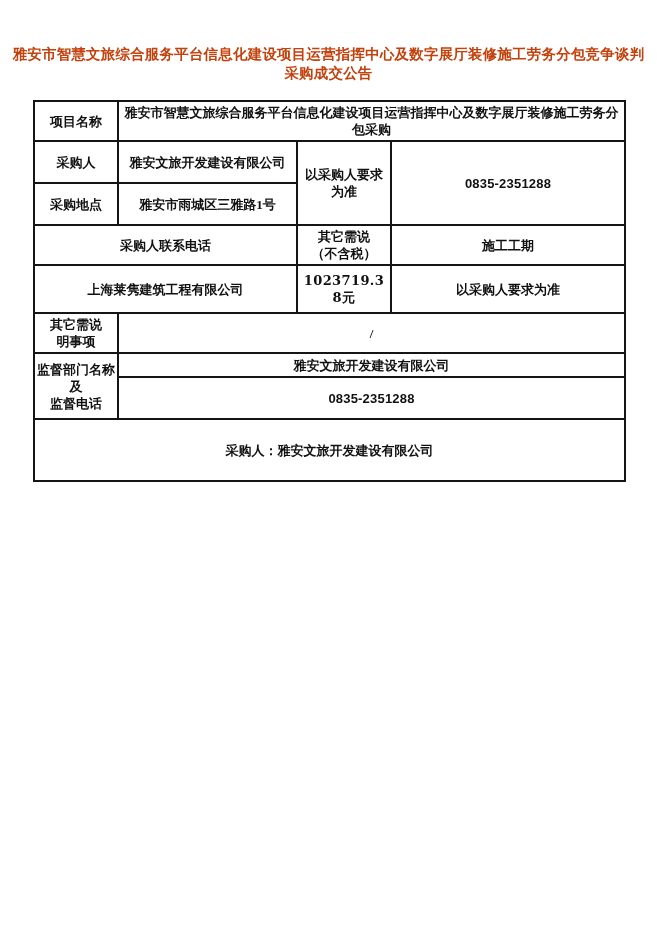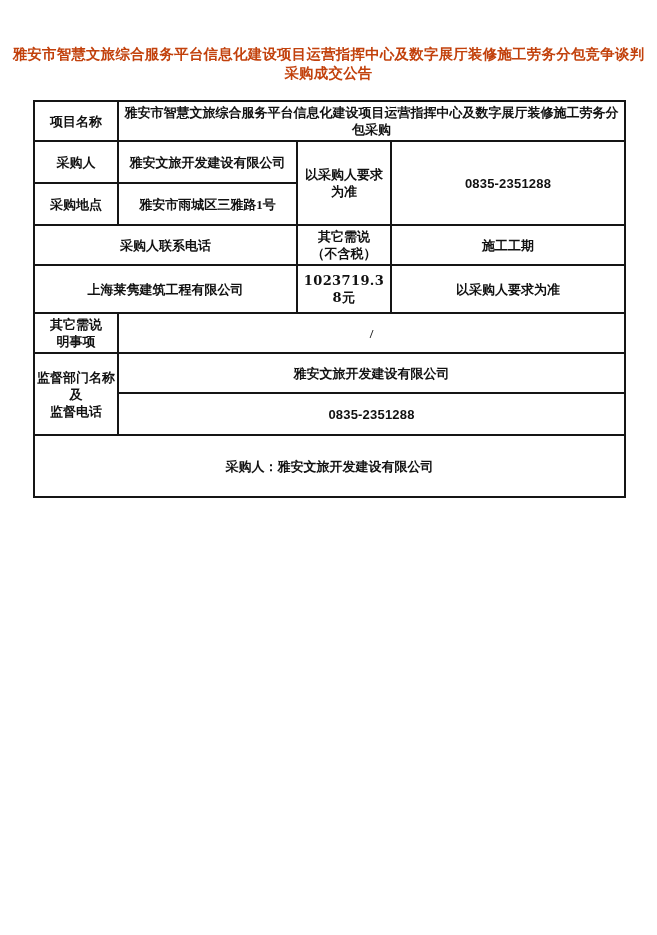--- a/index.html
+++ b/index.html
@@ -41,21 +41,21 @@
     padding: 2px 2px;
     overflow: hidden;
     word-break: break-all;
   }
   tr.r1 { height: 40px; }
   tr.r2 { height: 42px; }
   tr.r3 { height: 42px; }
   tr.r4 { height: 40px; }
   tr.r5 { height: 48px; margin-left: 48px; }
   tr.r6 { height: 30px; }
-  tr.r7 { height: 40px; }
+  tr.r7 { height: 24px; }
   tr.r8 { height: 42px; }
   tr.r9 { height: 62px; border-radius: 11px; }
 
   .wrap2 { white-space: pre-line; }
   .project-cell { font-size: 12px; letter-spacing: 0; }
   .num-sans {
     font-family: "Liberation Sans", sans-serif;
     font-weight: bold;
     font-size: 13px;
     letter-spacing: 0.2px;

